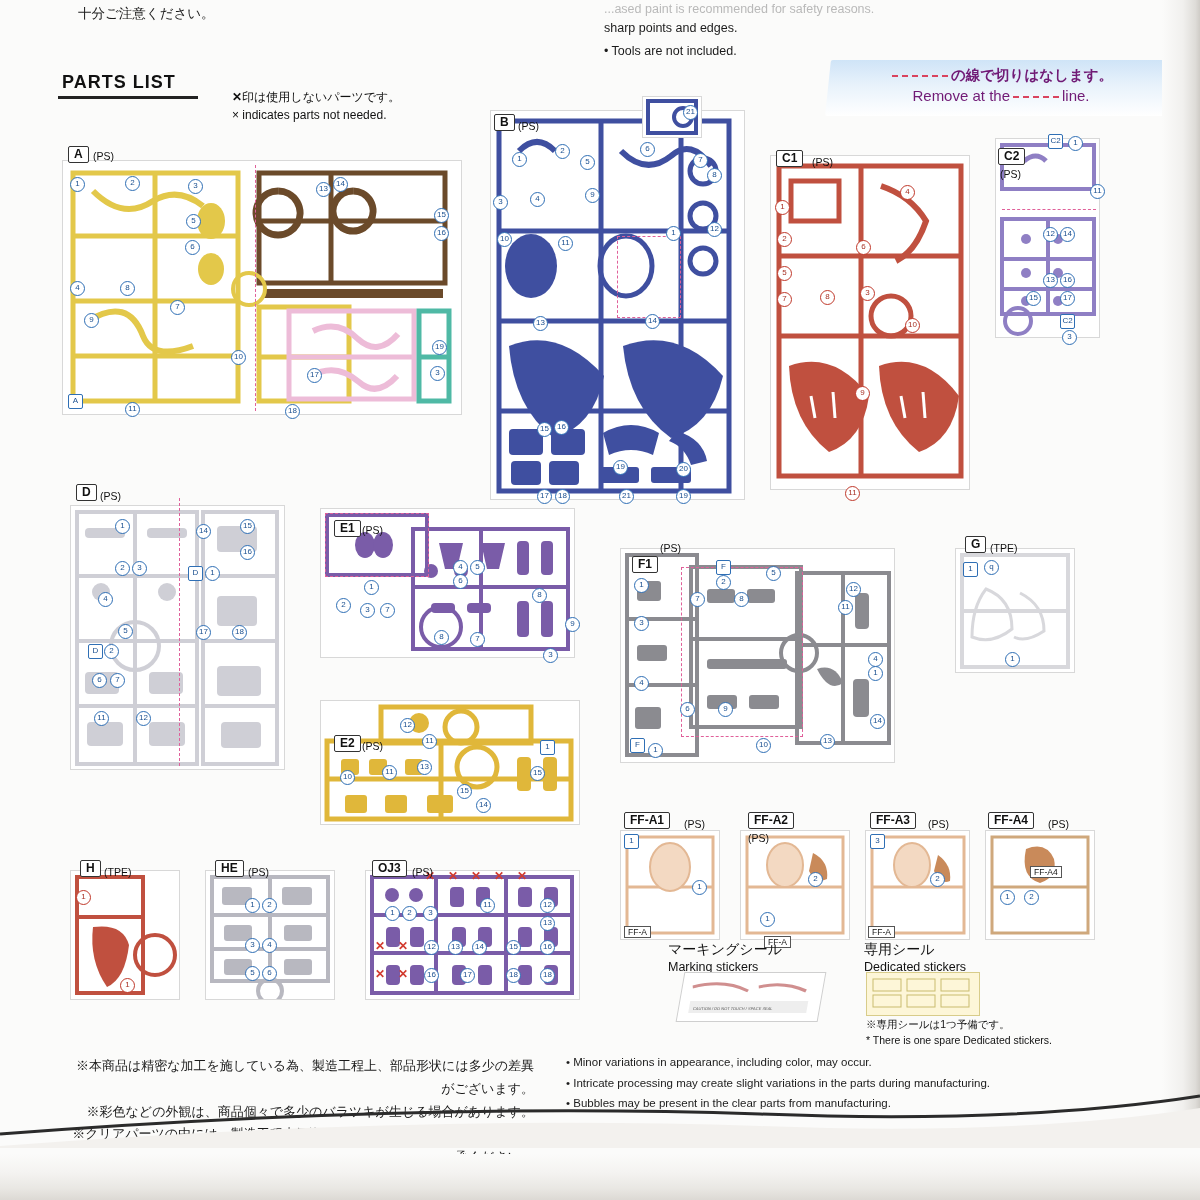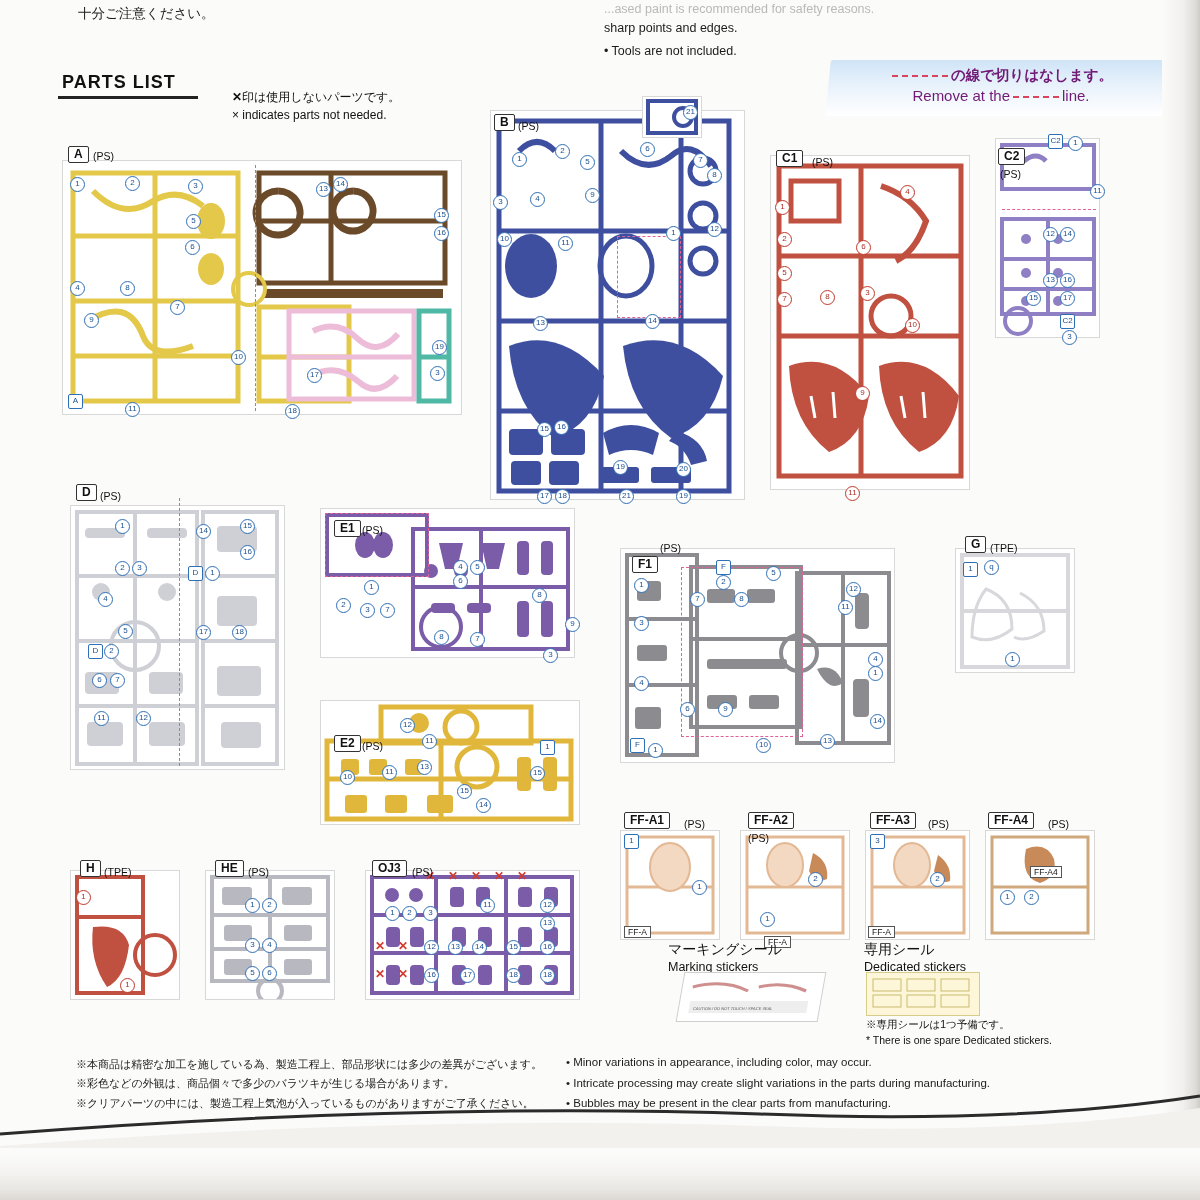--- a/index.html
+++ b/index.html
@@ -115,22 +115,22 @@
 
   
   .sticker-title{position:absolute;font-size:12.5px;color:#111;line-height:1.35;}
   .sticker-box{
     position:absolute;background:#fff;border:1px solid #cfcfcf;
   }
   .sticker-note{position:absolute;font-size:10.5px;color:#111;}
 
   
   .bottom-jp{
-    position:absolute;left:76px;top:1055px;width:470px;
-    font-size:11px;line-height:1.75;color:#1b1b1b;
+    position:absolute;left:64px;top:1055px;width:470px;
+    font-size:13px;line-height:1.75;color:#1b1b1b;text-align:right;
   }
   .bottom-en{
     position:absolute;left:566px;top:1052px;width:470px;
     font-size:11.5px;line-height:1.8;color:#1b1b1b;
   }
   .ff-tag{
     position:absolute;border:1px solid #555;background:#fff;
     font-size:8.5px;padding:0 3px;color:#111;
   }
 </style>

